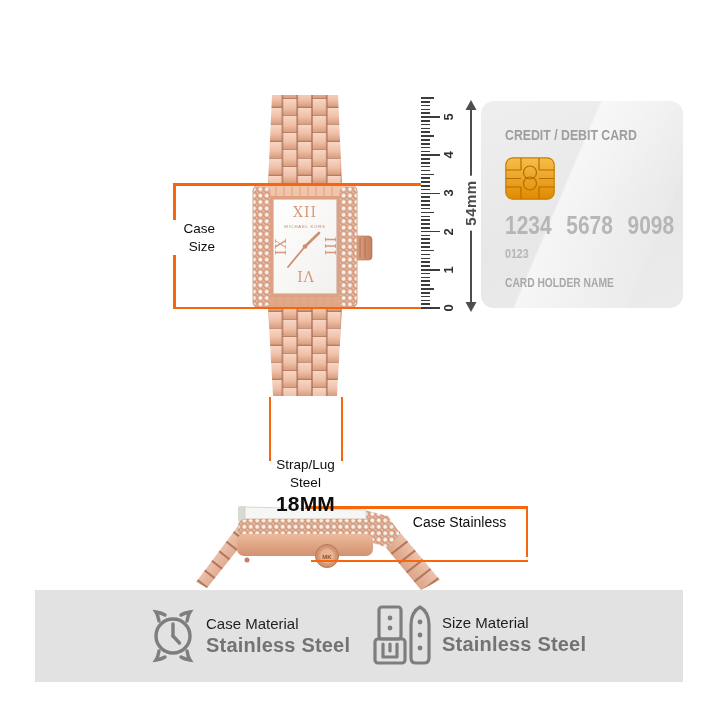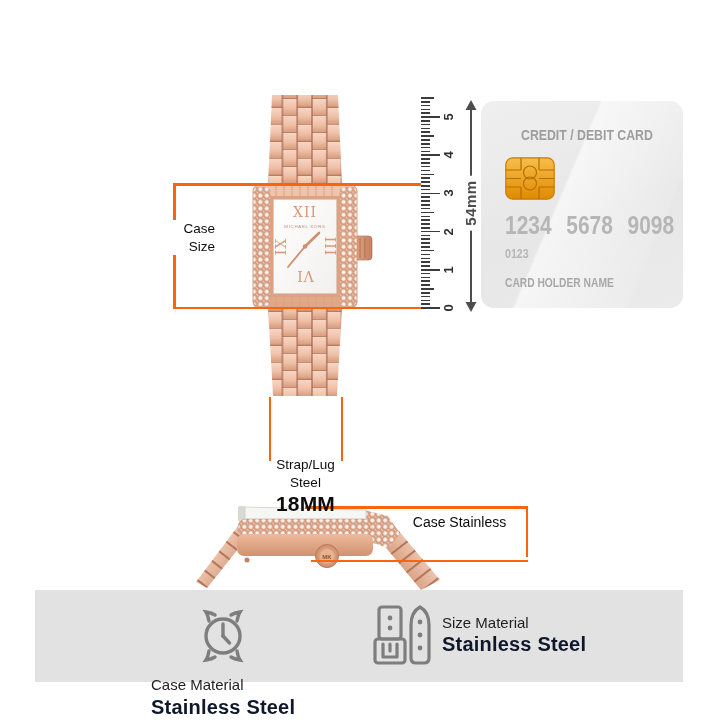--- a/index.html
+++ b/index.html
@@ -47,33 +47,33 @@
   #card{
     position:absolute;left:481px;top:101px;width:202px;height:207px;border-radius:13px;
     background:linear-gradient(160deg,#EFEFEF 0%,#E7E7E7 55%,#EBEBEB 100%);
     overflow:hidden;z-index:1;
   }
   #card::before{
     content:"";position:absolute;inset:0;
     background:linear-gradient(113deg,rgba(255,255,255,0) 41%,rgba(255,255,255,.6) 42%,rgba(255,255,255,.10) 80%,rgba(255,255,255,0) 81%);
   }
   .cond{display:inline-block;transform:scaleX(.82);transform-origin:left center;white-space:nowrap;}
-  #card-title{position:absolute;left:24px;top:25px;font-size:15px;font-weight:bold;color:#9E9E9E;margin-left:16px;}
+  #card-title{position:absolute;left:24px;top:25px;font-size:15px;font-weight:bold;color:#9E9E9E;}
   #card-chip{position:absolute;left:24px;top:56px;}
   #card-number{position:absolute;left:24px;top:110px;font-size:25.5px;font-weight:bold;color:#B6B6B6;}
   #card-number .grp{margin-right:18px;}
   #card-sub{position:absolute;left:24px;top:145px;font-size:13px;font-weight:bold;color:#B6B6B6;}
   #card-holder{position:absolute;left:24px;top:175px;font-size:12.5px;font-weight:bold;color:#A8A8A8;}
   
   #materials-bar{position:absolute;left:35px;top:590px;width:648px;height:92px;background:var(--bar-bg);}
   .mat-group{position:absolute;display:flex;align-items:center;gap:11px;}
-  #mat-case{left:116px;top:17px;flex-direction:column;}
+  #mat-case{left:116px;top:17px;}
   #mat-strap{left:338px;top:15px;}
   .mat-text .mlabel{font-size:15px;line-height:1.25;color:#1F1F1F;}
-  .mat-text .mvalue{font-size:20px;line-height:1.2;font-weight:bold;color:#0f172a;letter-spacing:.2px;}
+  .mat-text .mvalue{font-size:20px;line-height:1.2;font-weight:bold;color:#737373;letter-spacing:.2px;}
   
   #front-watch{position:absolute;left:238px;top:90px;z-index:2;}
   #side-watch{position:absolute;left:190px;top:498px;z-index:2;}
 </style>
 </head>
 <body>
 
 <div id="stage">
 
   <svg id="front-watch" width="140" height="310" viewBox="0 0 140 310">

